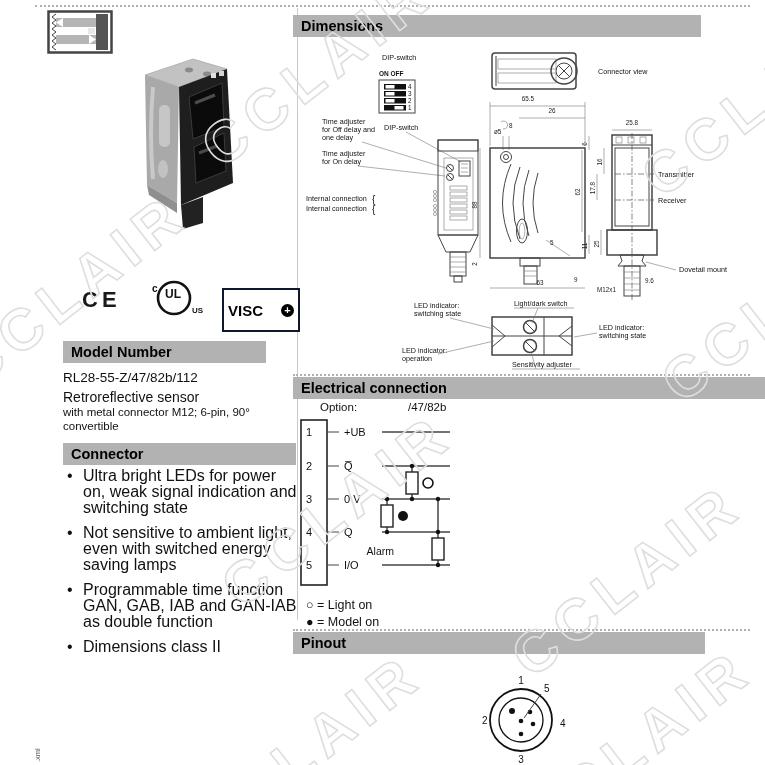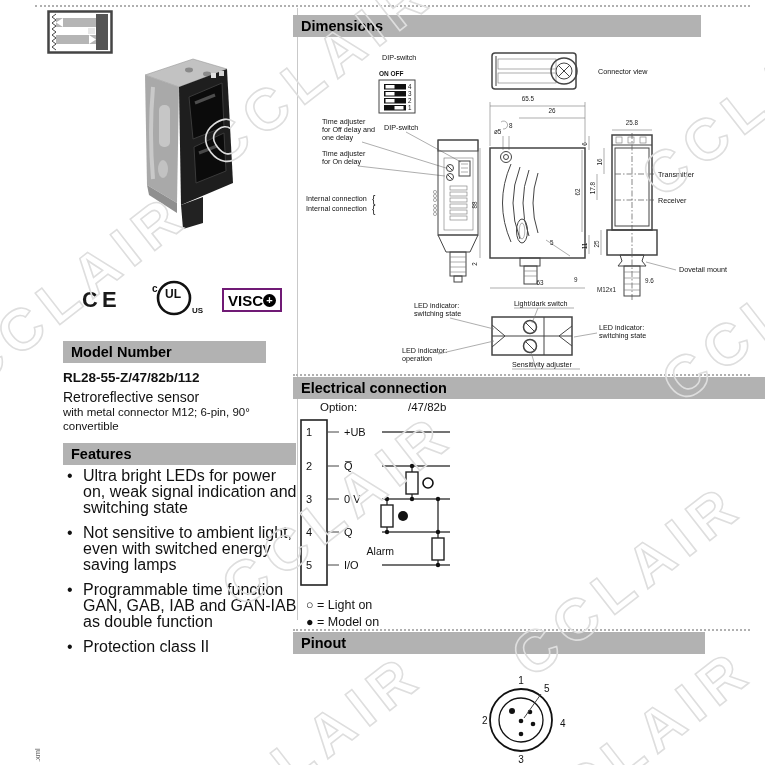--- a/index.html
+++ b/index.html
@@ -9,31 +9,31 @@
   
   .bar{position:absolute;background:#b2b2b2;color:#000;font-weight:bold;
        font-size:14.5px;line-height:22px;height:22px;padding-left:8px;box-sizing:border-box;}
   .dashed{position:absolute;height:0;border-top:2px dotted #b0b0b0;}
   .vsep{position:absolute;width:1px;background:#c9c9c9;}
   
   .wm{position:absolute;font-size:58px;font-weight:bold;letter-spacing:9px;
       color:transparent;-webkit-text-stroke:1.6px #dedede;transform:rotate(-38deg);
       white-space:nowrap;pointer-events:none;z-index:5;}
   
-  .model-val{position:absolute;font-size:13.5px;font-weight:bold;}
+  .model-val{position:absolute;font-size:13.5px;font-weight:normal;}
   .desc{position:absolute;font-size:14px;}
   .detail{position:absolute;font-size:11.5px;width:205px;line-height:14px;}
   ul.features{position:absolute;left:63px;top:468px;width:236px;margin:0;padding:0;list-style:none;}
   ul.features li{position:relative;padding-left:20px;margin-bottom:9px;
                  font-size:16px;line-height:16px;}
   ul.features li::before{content:"\2022";position:absolute;left:4px;top:0;}
   
   .ce{position:absolute;font-size:22px;font-weight:bold;letter-spacing:4px;color:#1a1a1a;}
-  .visco{position:absolute;border:2px solid #701a75;background:#fff;height:20px;
-         display:flex;align-items:center;padding:0 4px;gap:0;}
+  .visco{position:absolute;border:2px solid #0f172a;background:#fff;height:20px;
+         display:flex;align-items:center;padding:10px 4px;gap:18px;}
   .visco .vtxt{font-weight:900;font-size:15px;letter-spacing:0;color:#000;}
   .visco .vplus{width:13px;height:13px;border-radius:50%;background:#000;color:#fff;
                 font-size:11px;line-height:13px;text-align:center;font-weight:bold;}
   
   .legend-line{position:absolute;font-size:12.5px;line-height:18px;}
   .opt{position:absolute;font-size:11.5px;}
   .rot-file{position:absolute;left:33px;top:762px;transform:rotate(-90deg);
             transform-origin:0 0;font-size:7.5px;color:#555;}
   svg text{font-family:"Liberation Sans","DejaVu Sans",sans-serif;fill:#111;}
   svg .dl{stroke:#444;stroke-width:1;fill:none;}
@@ -99,26 +99,26 @@
 <div class="visco" style="left:222px;top:288px">
   <span class="vtxt">VISC</span>
   <span class="vplus">+</span>
 </div>
 
 <div class="bar" style="left:63px;top:341px;width:203px">Model Number</div>
 <div class="model-val" style="left:63px;top:370px">RL28-55-Z/47/82b/112</div>
 <div class="desc" style="left:63px;top:389px">Retroreflective sensor</div>
 <div class="detail" style="left:63px;top:405px">with metal connector M12; 6-pin, 90° convertible</div>
 
-<div class="bar" style="left:63px;top:443px;width:233px">Features</div>
+<div class="bar" style="left:63px;top:443px;width:233px">Connector</div>
 <ul class="features">
   <li>Ultra bright LEDs for power on, weak signal indication and switching state</li>
   <li>Not sensitive to ambient light, even with switched energy saving lamps</li>
   <li>Programmable time function GAN, GAB, IAB and GAN-IAB as double function</li>
-  <li>Protection class II</li>
+  <li>Dimensions class II</li>
 </ul>
 
 <div class="bar" style="left:293px;top:15px;width:408px">Dimensions</div>
 
 <svg class="abs" style="left:298px;top:40px" width="452" height="333" viewBox="0 0 452 333">
 
   <text class="lab" x="84" y="20">DIP-switch</text>
   <text x="81" y="36" font-size="6.5" font-weight="bold">ON OFF</text>
   <rect class="dl" x="81" y="40" width="36" height="33" fill="#fff"></rect>
   <g>

